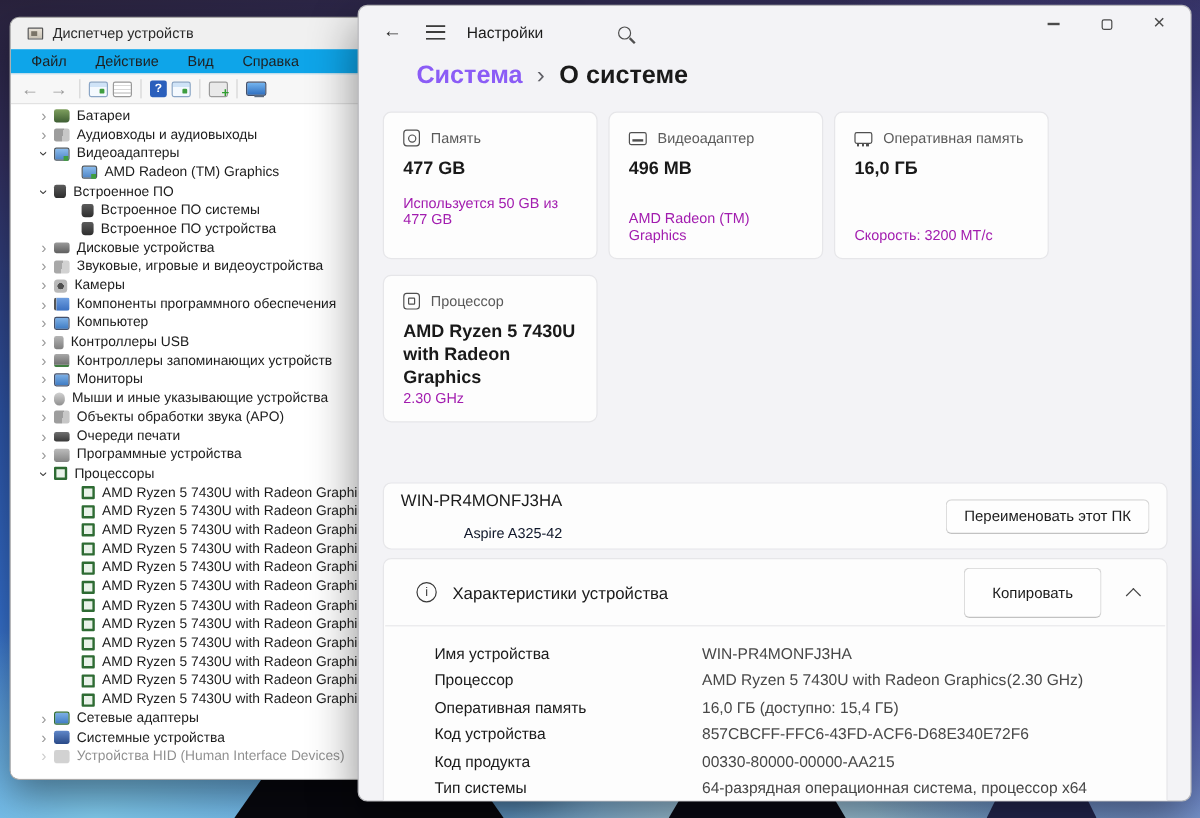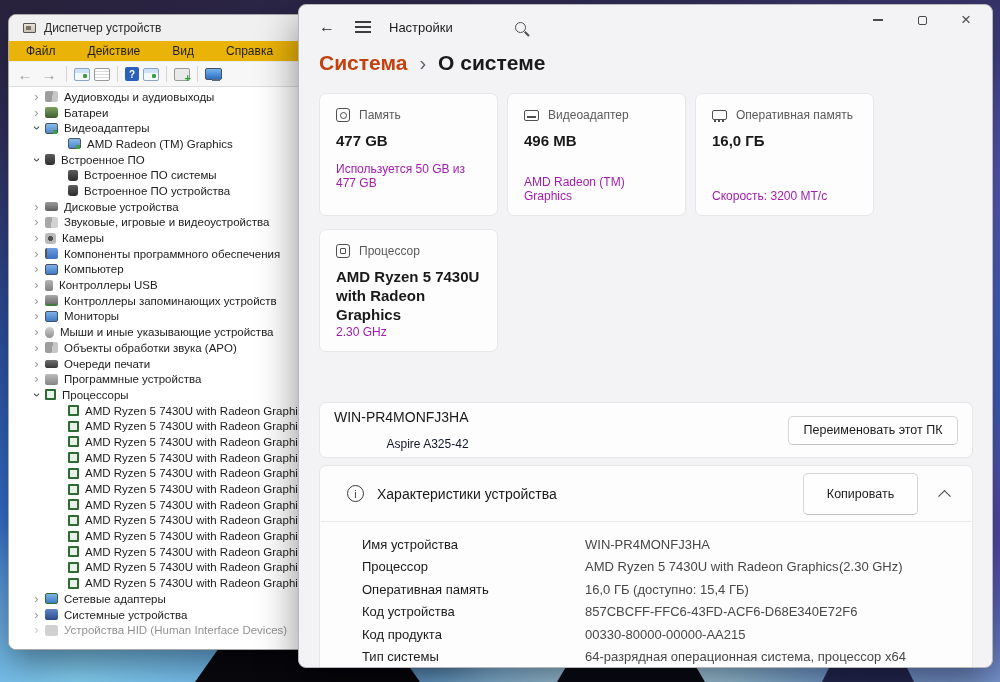--- a/index.html
+++ b/index.html
@@ -27,22 +27,22 @@
   .dm-window { position:absolute; left:8px; top:14px; width:460px; height:636px;
     background:#ffffff; border:1px solid #a9a9a9; border-radius:8px; overflow:hidden;
     box-shadow:0 14px 34px rgba(0,0,0,.42); z-index:1; display:flex; flex-direction:column; }
   .dm-titlebar { height:26px; background:#f0f0f0; display:flex; align-items:center;
     padding:0 10px; flex:none; }
   .dm-appicon { width:13px; height:10px; border:1px solid #555; border-radius:1px;
     background:linear-gradient(#e8e2d8,#c9c2b4); position:relative; margin:0 8px 0 4px; flex:none; }
   .dm-appicon::after { content:""; position:absolute; left:2px; top:2px; width:5px; height:4px;
     background:#7a7468; }
   .dm-title { font-size:12px; color:#2b2b2b; }
-  .dm-menubar { height:21px; background:#eab308; display:flex; align-items:center;
-    padding:0 8px; gap:14px; flex:none; border-bottom:1px solid #ececec; }
+  .dm-menubar { height:21px; background:#0ea5e9; display:flex; align-items:center;
+    padding:0 8px; gap:6px; flex:none; border-bottom:1px solid #ececec; }
   .menu-item { font-size:12px; color:#1f1f1f; padding:2px 9px; }
   .dm-toolbar { height:25px; background:#f7f7f7; display:flex; align-items:center;
     padding:0 6px; gap:4px; flex:none; border-bottom:1px solid #dcdcdc; }
   .tb-sep { width:1px; height:16px; background:#d5d5d5; margin:0 3px; }
   .tb-btn { width:20px; height:20px; display:flex; align-items:center; justify-content:center;
     position:relative; }
   .tb-back::before,.tb-forward::before { font-size:15px; font-weight:bold; color:#9a9a9a; }
   .tb-back::before { content:"\2190"; }
   .tb-forward::before { content:"\2192"; }
   .tb-show-properties,.tb-device-details { width:16px; height:13px; border:1px solid #8aa5c5;
@@ -112,21 +112,21 @@
   .search-icon::after { content:""; position:absolute; width:6px; height:1.6px;
     background:#4f4f4f; transform:rotate(45deg); left:8px; top:10px; }
   .st-controls { position:absolute; right:4px; top:0; height:30px; display:flex; }
   .win-btn { width:44px; height:30px; display:flex; align-items:center; justify-content:center; }
   .min-glyph { width:10px; height:1.4px; background:#4a4a4a; }
   .max-glyph { width:9px; height:9px; border:1.2px solid #4a4a4a; border-radius:2px; }
   .close-glyph::before { content:"\00D7"; font-size:17px; color:#4a4a4a; line-height:10px; }
 
   .crumbs { position:absolute; left:20px; top:46px; display:flex; align-items:center;
     font-size:21px; font-weight:600; }
-  .crumb-parent { color:#c2410c; }
+  .crumb-parent { color:#8b5cf6;margin-left:28px; }
   .crumb-sep { margin:0 12px; color:#5f5f66; font-weight:400; }
   .crumb-sep::before { content:"\203A"; font-size:20px; }
   .crumb-cur { color:#1a1a1a; }
 
   .cards { position:absolute; left:20px; top:88px; width:566px;
     display:flex; flex-wrap:wrap; gap:13px 9px; }
   .card { width:179px; height:123px; background:#fdfdfd; border:1px solid #e6e6e9;
     border-radius:7px; padding:14px 16px 12px 16px; display:flex; flex-direction:column; }
   .card-top { display:flex; align-items:center; gap:9px; }
   .clabel { font-size:12px; color:#5a5a5a; }
@@ -201,27 +201,27 @@
       <span class="tb-btn tb-help" data-name="help-icon"></span>
       <span class="tb-btn tb-device-details" data-name="device-details-icon"></span>
       <span class="tb-sep" data-name="toolbar-separator"></span>
       <span class="tb-btn tb-scan-hardware" data-name="scan-hardware-icon"></span>
       <span class="tb-sep" data-name="toolbar-separator"></span>
       <span class="tb-btn tb-remote-desktop" data-name="remote-desktop-icon"></span>
     </div>
   <div class="dm-tree" data-name="device-tree">
       <div class="trow lvl1" data-name="tree-item">
         <span class="chev" data-name="chevron-right-icon"></span>
+        <span class="tico ic-battery" data-name="battery-icon"></span>
+        <span class="tlabel" data-name="tree-item-label">Батареи</span>
+      </div>
+      <div class="trow lvl1" data-name="tree-item">
+        <span class="chev" data-name="chevron-right-icon"></span>
         <span class="tico ic-audio" data-name="audio-endpoints-icon"></span>
         <span class="tlabel" data-name="tree-item-label">Аудиовходы и аудиовыходы</span>
-      </div>
-      <div class="trow lvl1" data-name="tree-item">
-        <span class="chev" data-name="chevron-right-icon"></span>
-        <span class="tico ic-battery" data-name="battery-icon"></span>
-        <span class="tlabel" data-name="tree-item-label">Батареи</span>
       </div>
       <div class="trow lvl1" data-name="tree-item">
         <span class="chev down" data-name="chevron-down-icon"></span>
         <span class="tico ic-display" data-name="display-adapters-icon"></span>
         <span class="tlabel" data-name="tree-item-label">Видеоадаптеры</span>
       </div>
       <div class="trow lvl2" data-name="tree-item">
         <span class="tico ic-display" data-name="display-adapter-icon"></span>
         <span class="tlabel" data-name="tree-item-label">AMD Radeon (TM) Graphics</span>
       </div>

